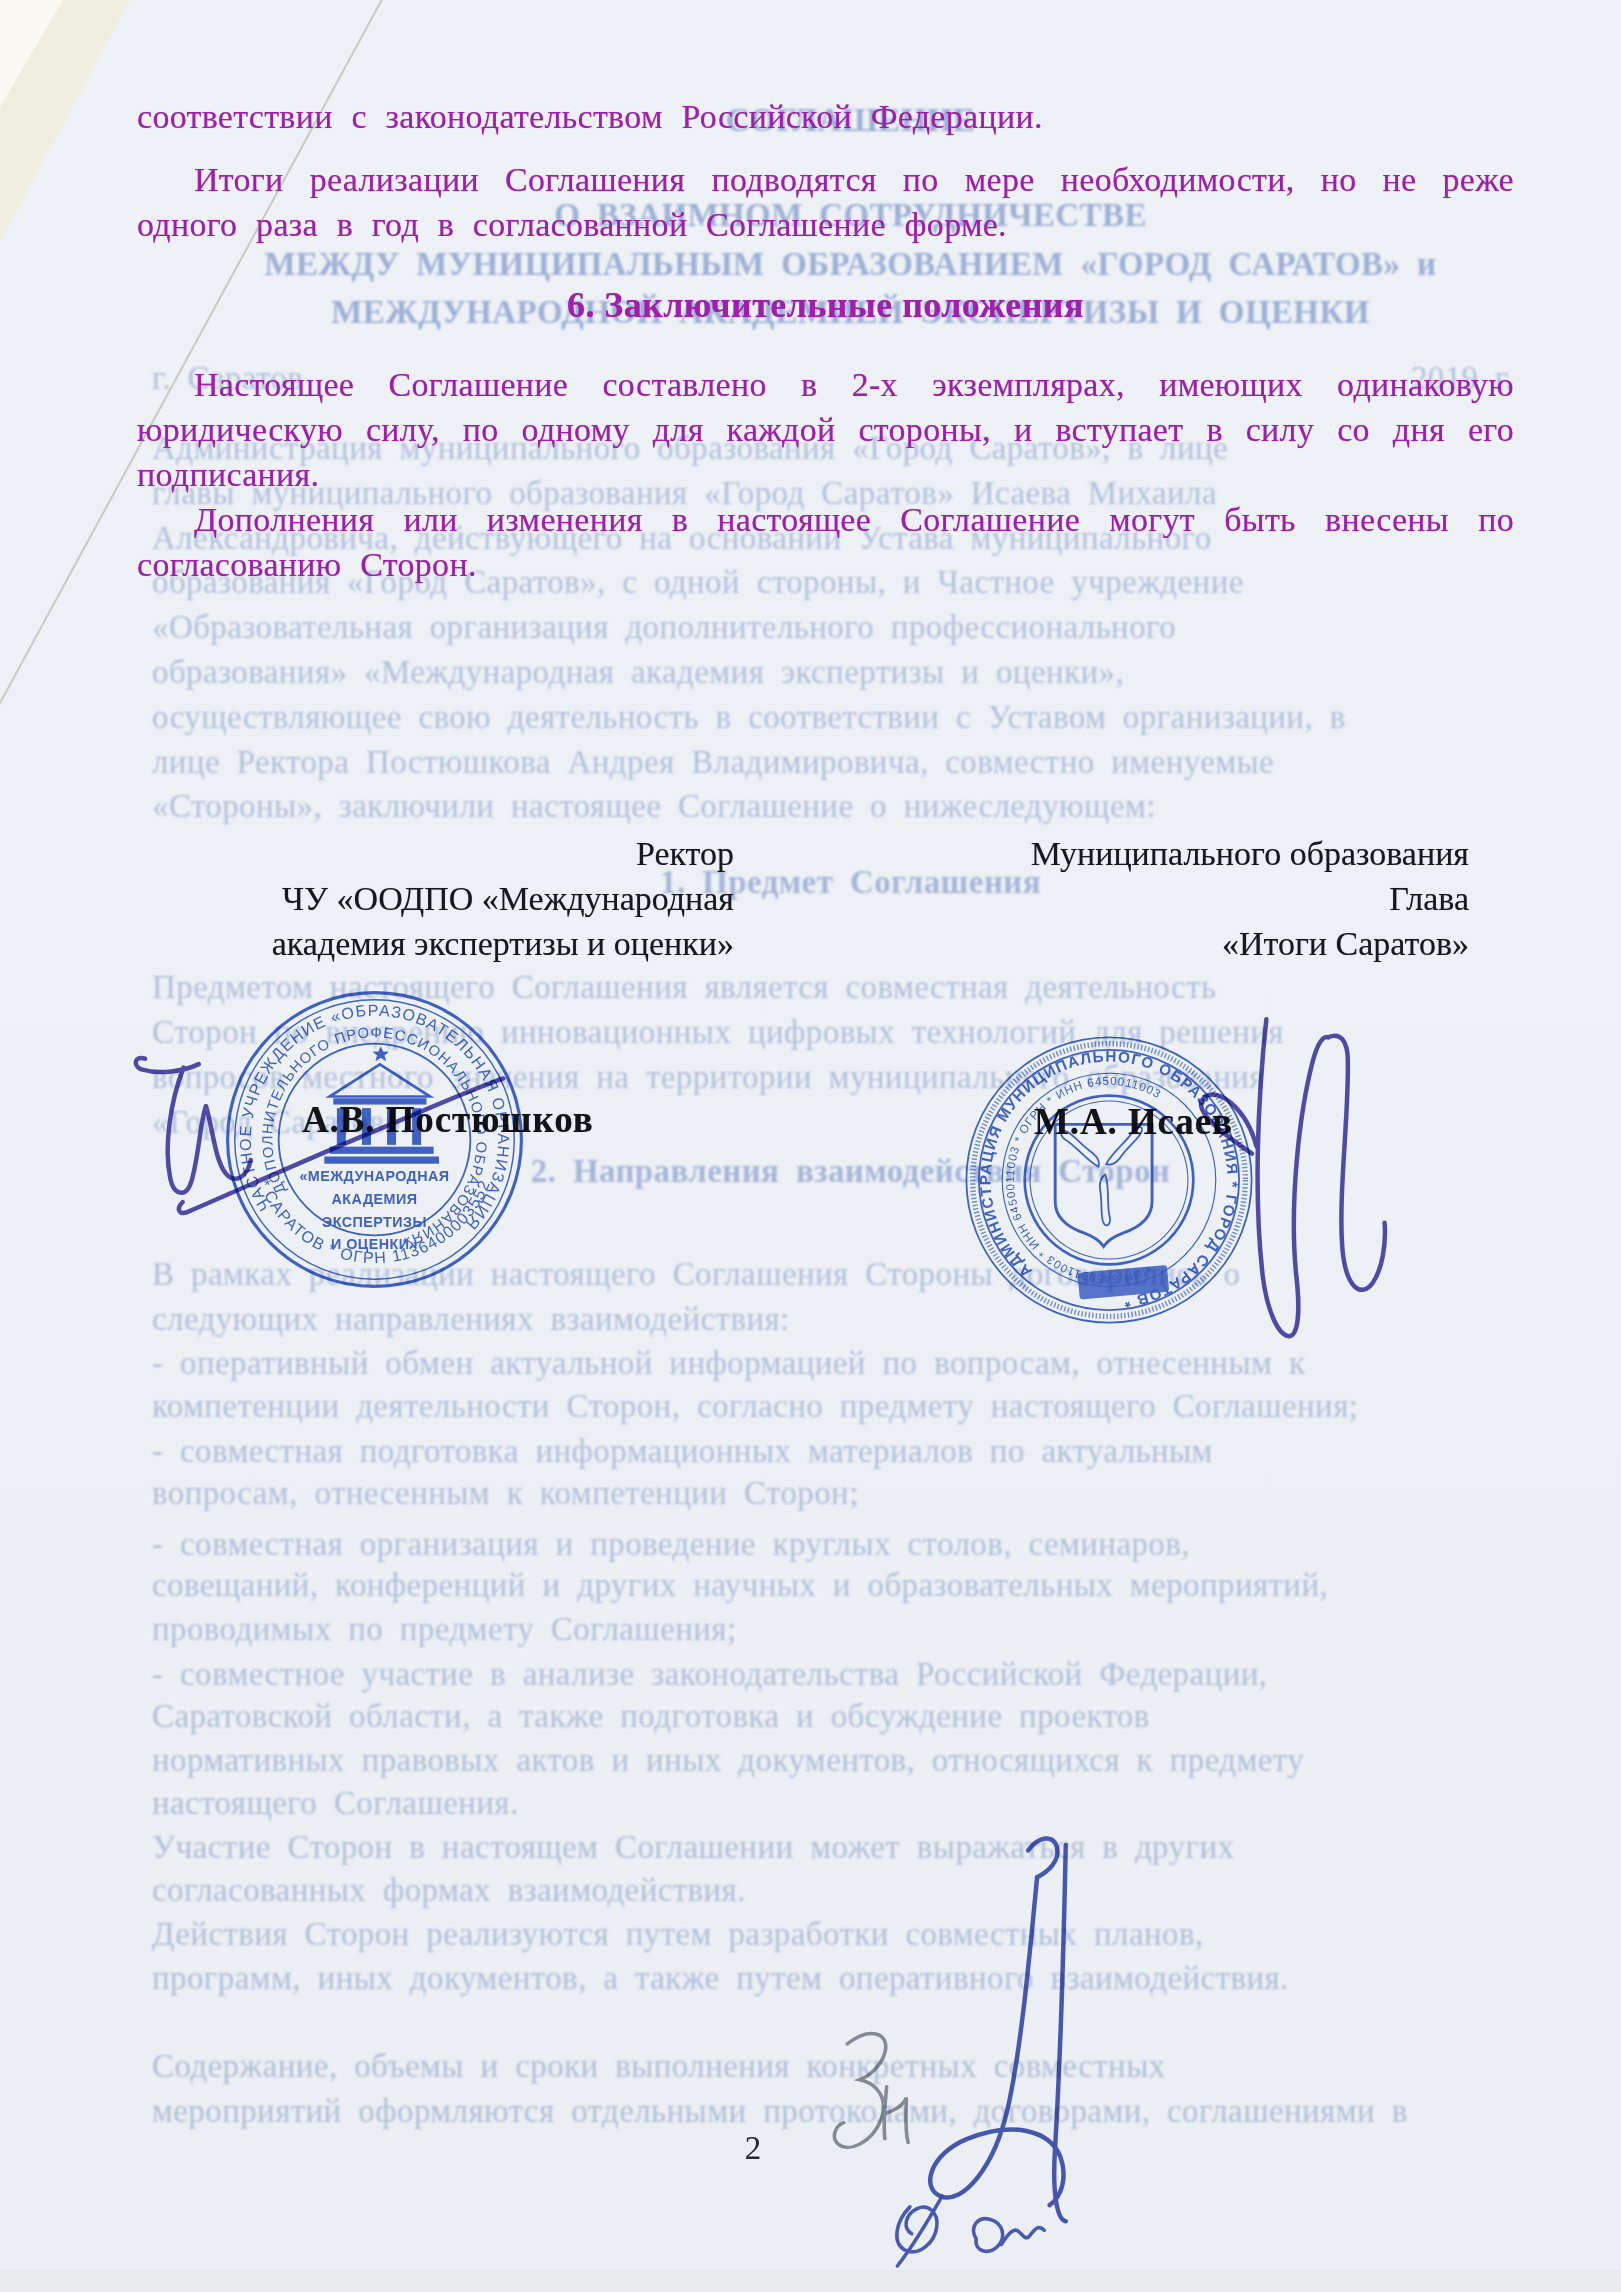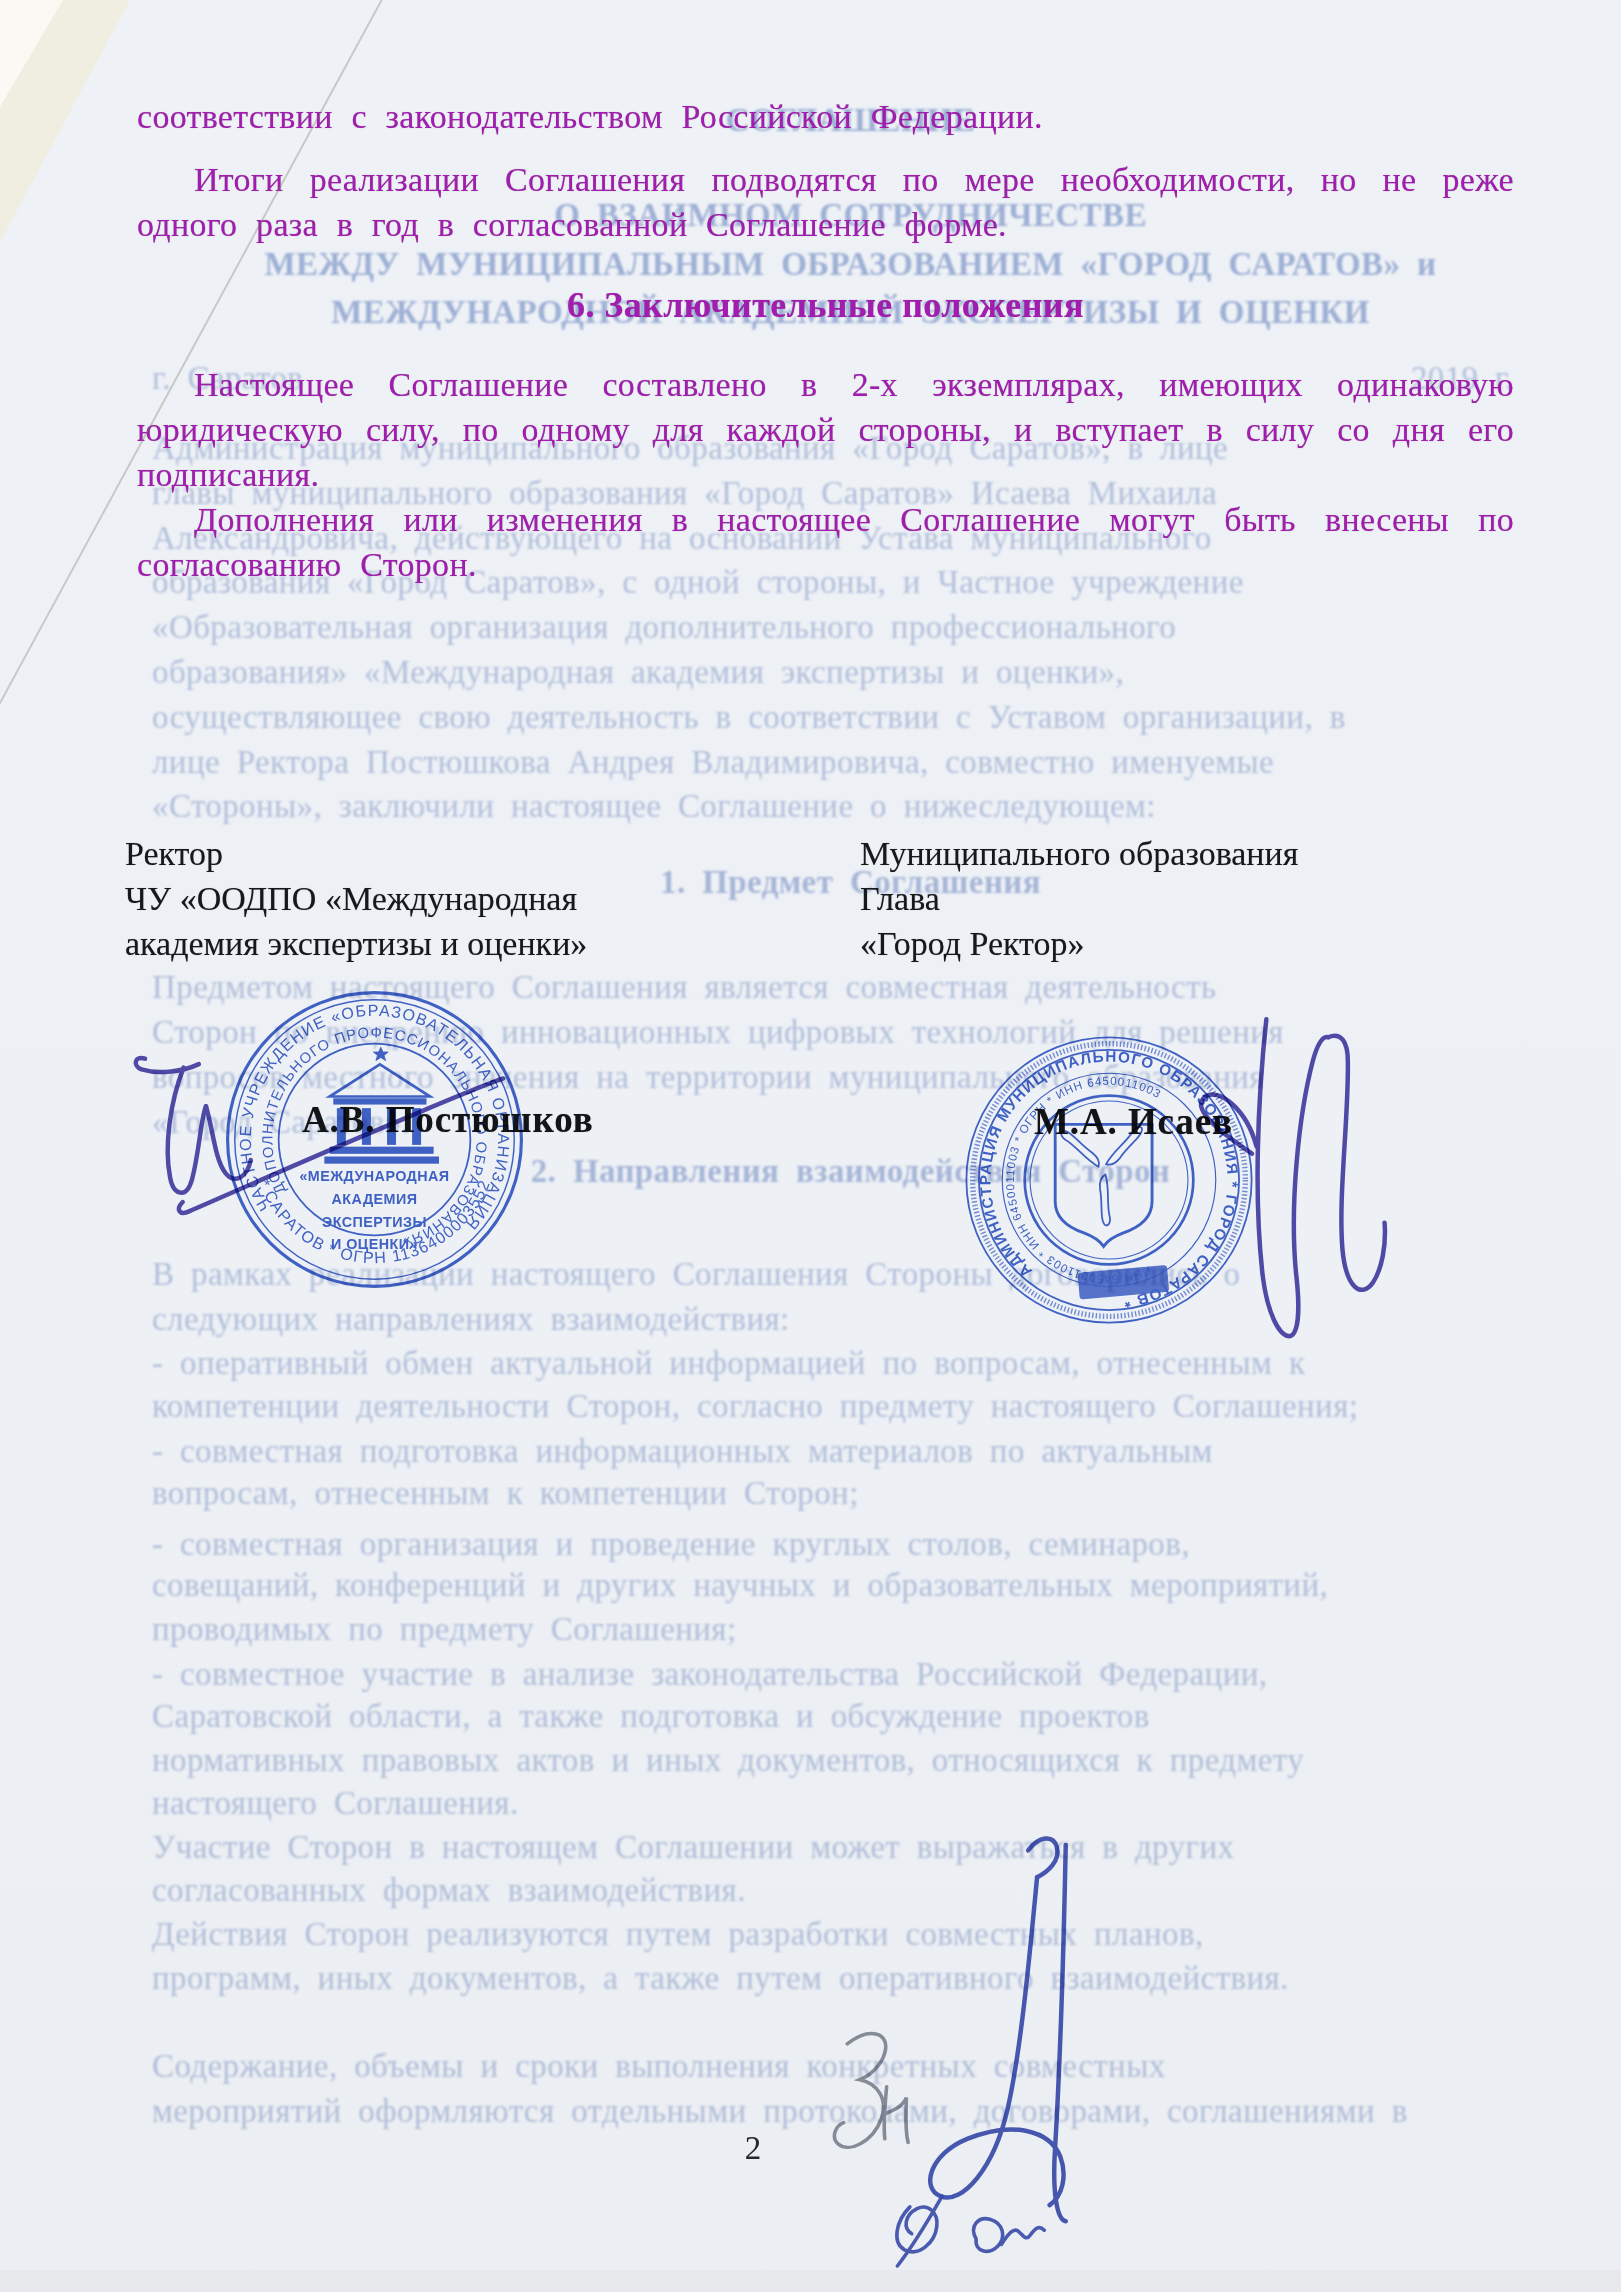--- a/index.html
+++ b/index.html
@@ -30,21 +30,21 @@
     font-size:34px;line-height:45px;color:#a21caf;
     text-shadow:0 0 0.9px rgba(23,24,28,.38);
   }
   .doc p{margin:0;text-align:justify;text-indent:57px;word-spacing:9.9px;letter-spacing:0.3px;}
   .doc p.cont{text-indent:0;}
   .doc p.sp1{margin-top:18px;}
   .doc h3{margin:36px 0 34px;text-align:center;font-size:36px;line-height:45px;font-weight:bold;letter-spacing:0.4px;}
 
   .sig-title{
     position:absolute;top:831px;width:609px;
-    font-size:34px;line-height:45px;color:#17181c;text-align:left;
+    font-size:34px;line-height:45px;color:#17181c;text-align:right;
     text-shadow:0 0 0.9px rgba(23,24,28,.38);
   }
   .sig-title.left{left:125px;}
   .sig-title.right{left:860px;}
   .sig-name{
     position:absolute;font-size:37px;font-weight:bold;color:#131417;
     text-shadow:0 0 0.9px rgba(19,20,23,.4);letter-spacing:0.9px;
   }
   .sig-name.left{left:302px;top:1098px;}
   .sig-name.right{left:1034px;top:1100px;}
@@ -135,21 +135,21 @@
   </div>
 
   <div class="sig-title left">
     <div>Ректор</div>
     <div>ЧУ «ООДПО «Международная</div>
     <div>академия экспертизы и оценки»</div>
   </div>
   <div class="sig-title right">
     <div>Муниципального образования</div>
     <div>Глава</div>
-    <div>«Город Ректор»</div>
+    <div>«Итоги Саратов»</div>
   </div>
 
   <div class="sig-name left">А.В. Постюшков</div>
   <div class="sig-name right">М.А. Исаев</div>
 
   <div class="page-number">2</div>
 
   <svg class="stamp" style="left:224px;top:989px" width="301" height="301" viewBox="-168 -168 336 336">
     <g fill="none" stroke="#2a52c4">
       <circle r="164" stroke-width="3.5"></circle>

